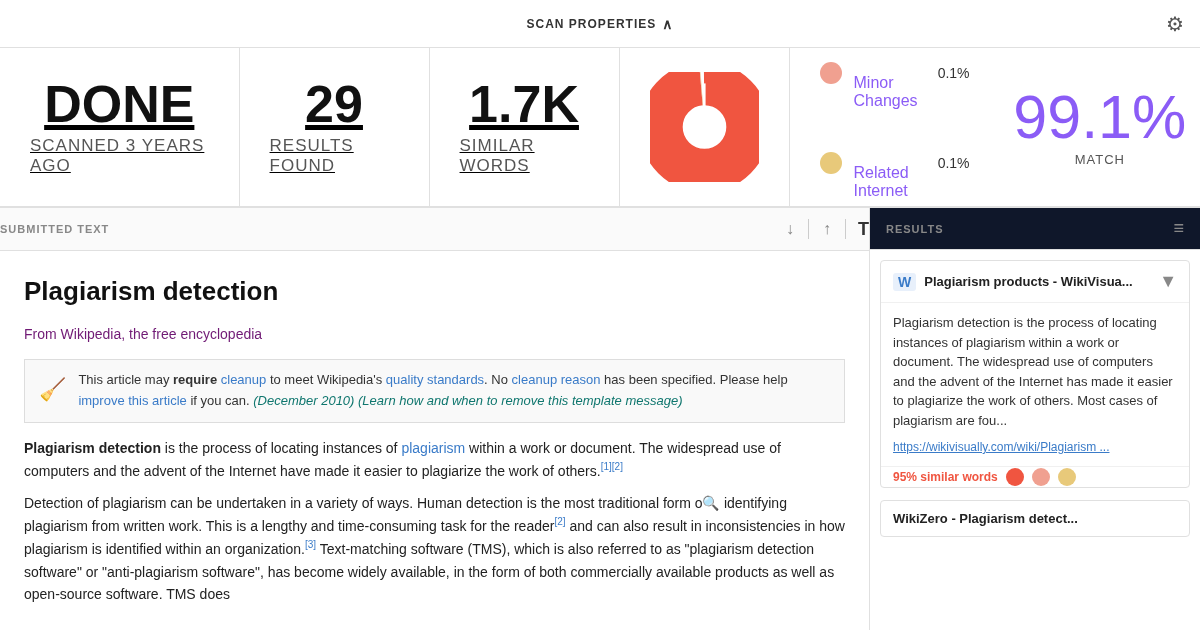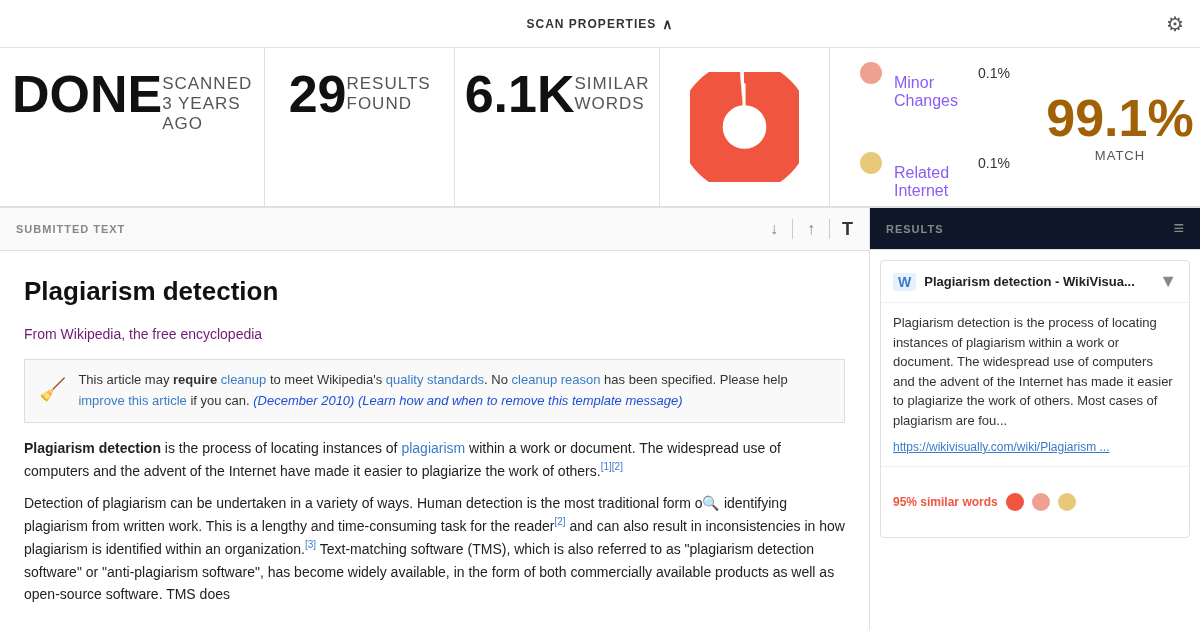--- a/index.html
+++ b/index.html
@@ -44,25 +44,27 @@
     
     .stats-bar {
       background: #fff;
       border-bottom: 2px solid #e0e0e0;
       display: flex;
       align-items: stretch;
       height: 160px;
     }
     .stat-cell {
       display: flex;
-      align-items: flex-start;
+      flex-direction: column;
+      align-items: center;
       justify-content: center;
       padding: 20px 30px;
       border-right: 1px solid #e0e0e0;
       min-width: 190px;
+      text-decoration: underline;
     }
     .stat-cell .stat-value {
       font-size: 52px;
       font-weight: 900;
       color: #111;
       line-height: 1;
     }
     .stat-cell .stat-label {
       font-size: 17px;
       color: #555;
@@ -118,23 +120,23 @@
     
     .match-area {
       display: flex;
       flex-direction: column;
       align-items: center;
       justify-content: center;
       padding: 20px 30px;
       min-width: 160px;
     }
     .match-value {
-      font-size: 52px;
-      font-weight: 700;
-      color: #a16207;
+      font-size: 61px;
+      font-weight: 400;
+      color: #8b5cf6;
       line-height: 1;
     }
     .match-label {
       font-size: 13px;
       color: #555;
       letter-spacing: 1px;
       text-transform: uppercase;
       margin-top: 4px;
     }
 
@@ -149,21 +151,21 @@
       flex: 1;
       background: #fff;
       border-right: 1px solid #e0e0e0;
       display: flex;
       flex-direction: column;
     }
     .panel-header {
       display: flex;
       align-items: center;
       justify-content: space-between;
-      padding: 10px 16px;
+      padding: 10px 0;
       border-bottom: 1px solid #e0e0e0;
       background: #fafafa;
     }
     .panel-title {
       font-size: 11px;
       font-weight: bold;
       letter-spacing: 1px;
       color: #888;
       text-transform: uppercase;
     }
@@ -215,21 +217,21 @@
       gap: 12px;
       background: #f9f9f9;
       border: 1px solid #ddd;
       padding: 10px 14px;
       margin-bottom: 14px;
       font-size: 13px;
       color: #333;
     }
     .notice-icon { font-size: 22px; margin-top: 2px; }
     .notice-text a { color: #3a7bc8; text-decoration: none; }
-    .notice-text em { font-style: italic; color: #1d4ed8; }
+    .notice-text em { font-style: italic; color: #0f766e; }
     .submitted-body p {
       margin-bottom: 10px;
       font-size: 14px;
     }
     .submitted-body p a { color: #3a7bc8; text-decoration: none; }
     .submitted-body p .bold { font-weight: bold; }
     .superscript { font-size: 10px; vertical-align: super; color: #3a7bc8; }
 
     
     .results-panel {
@@ -303,21 +305,21 @@
       line-height: 1.5;
     }
     .result-link {
       color: #3a7bc8;
       font-size: 12px;
       word-break: break-all;
       display: block;
       margin-top: 8px;
     }
     .result-footer {
-      padding: 26px 12px;
+      padding: 1px 12px;
       display: flex;
       align-items: center;
       gap: 8px;
       border-top: 1px solid #f0f0f0;
     }
     .similar-label {
       font-size: 12px;
       color: #f05540;
       font-weight: bold;
     }
@@ -374,21 +376,21 @@
     <span class="stat-value">DONE</span>
     <span class="stat-label">SCANNED 3 YEARS AGO</span>
   </div>
 
   <div class="stat-cell">
     <span class="stat-value">29</span>
     <span class="stat-label">RESULTS FOUND</span>
   </div>
 
   <div class="stat-cell">
-    <span class="stat-value">6.1K</span>
+    <span class="stat-value">1.7K</span>
     <span class="stat-label">SIMILAR WORDS</span>
   </div>
 
   <div class="pie-area">
     <svg class="pie-svg" viewBox="0 0 100 100">
 
       <circle cx="50" cy="50" r="40" fill="none" stroke="#f05540" stroke-width="40" stroke-dasharray="247.5 3" stroke-dashoffset="0" transform="rotate(-90 50 50)"></circle>
 
       <circle cx="50" cy="50" r="40" fill="none" stroke="#f0a090" stroke-width="40" stroke-dasharray="0.25 250.25" stroke-dashoffset="-247.5" transform="rotate(-90 50 50)"></circle>
 
@@ -472,34 +474,39 @@
     <div class="results-header">
       <span class="results-title">RESULTS</span>
       <span class="filter-icon">≡</span>
     </div>
     <div class="results-body" style="position:relative;">
 
       <div class="result-card">
         <div class="result-card-header">
           <div class="result-source">
             <span class="wiki-w">W</span>
-            <span class="result-title-text">Plagiarism detection - WikiVisua...</span>
+            <span class="result-title-text">Plagiarism products - WikiVisua...</span>
           </div>
           <span class="expand-icon">▼</span>
         </div>
         <div class="result-card-body">
           <span>Plagiarism detection is the process of locating instances of plagiarism within a work or document. The widespread use of computers and the advent of the Internet has made it easier to plagiarize the work of others. Most cases of plagiarism are fou...</span>
           <a href="#" class="result-link">https://wikivisually.com/wiki/Plagiarism ...</a>
         </div>
         <div class="result-footer">
           <span class="similar-label">95% similar words</span>
           <span class="color-dot" style="background:#f05540;"></span>
           <span class="color-dot" style="background:#f0a090;"></span>
           <span class="color-dot" style="background:#e8c97a;"></span>
         </div>
       </div>
 
+      <div class="result-card-second">
+        <div class="result-card-second-header">
+          <span class="result-title-text">WikiZero - Plagiarism detect...</span>
+        </div>
+      </div>
 
 
     </div>
   </div>
 
 </div>
 
 </body></html>

